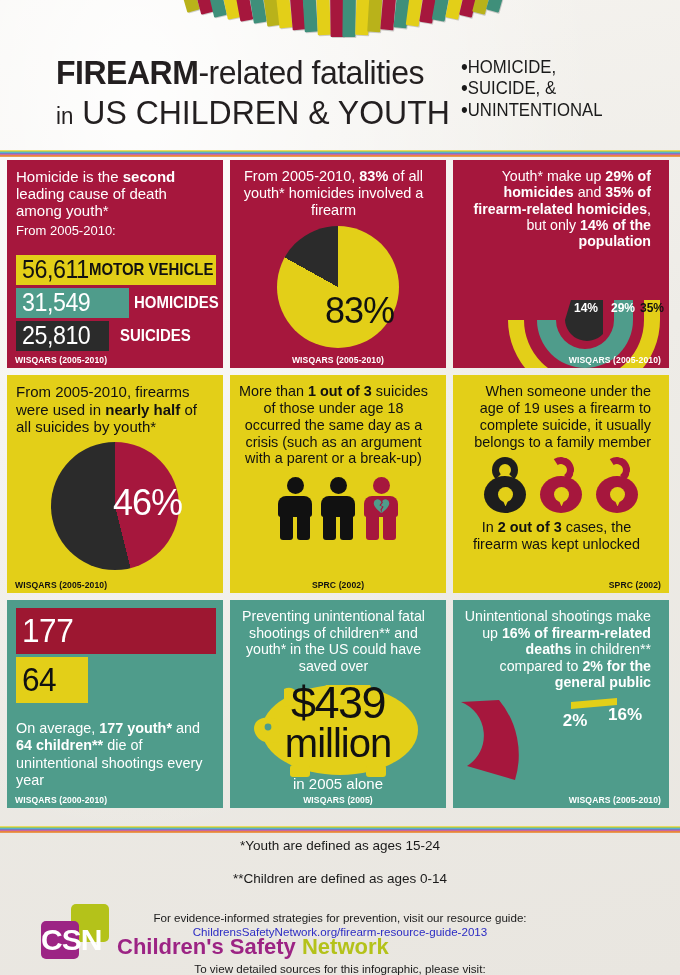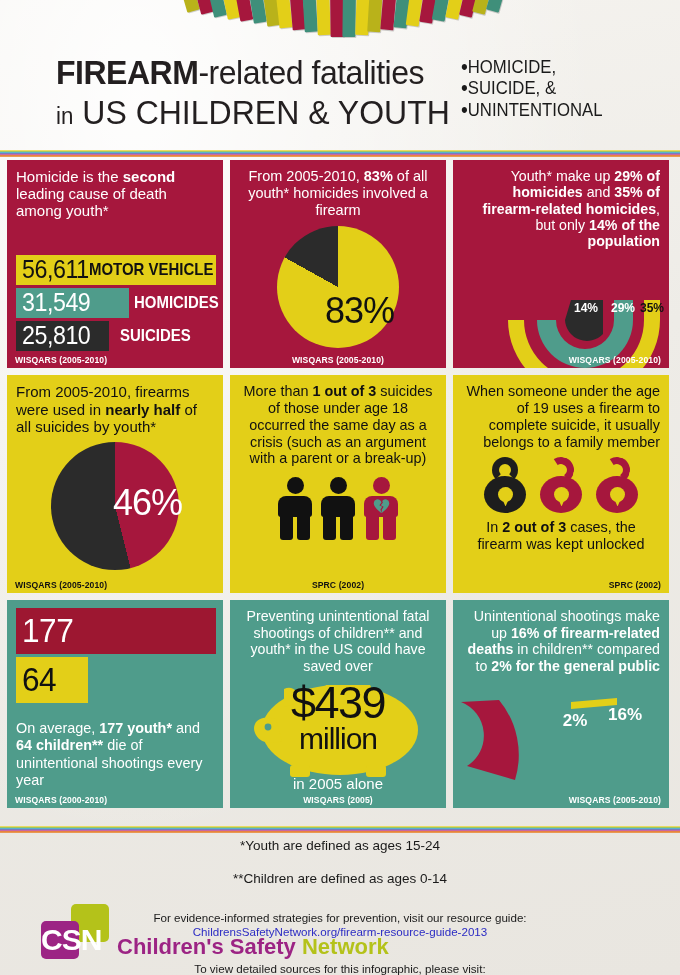--- a/index.html
+++ b/index.html
@@ -54,21 +54,21 @@
   .panel { position:relative; overflow:hidden; }
   .p-red   { background:#a6173d; color:#fff; }
   .p-yellow{ background:#e3cf18; color:#111; }
   .p-teal  { background:#4f9c8b; color:#fff; }
   .w1 { width:216px; }
   .w2 { width:216px; }
   .w3 { width:216px; }
   .h1 { height:208px; }
   .h2 { height:218px; }
   .h3 { height:208px; }
-  .ptext { padding:8px 9px 0 9px; font-size:14.2px; line-height:1.18; }
+  .ptext { padding:8px 18px 0 9px; font-size:14.2px; line-height:1.18; }
   .ptext b { font-weight:700; }
   .ctr { text-align:center; }
   .rt { text-align:right; }
   .src {
     position:absolute; bottom:3px; font-size:8.6px; font-weight:700;
     letter-spacing:.1px;
   }
   .src.l { left:8px; } .src.r { right:8px; } .src.c { left:0; width:100%; text-align:center; }
   
   .barline { position:relative; height:30px; margin:0 0 3px 0; }
@@ -185,20 +185,21 @@
     </div>
 
   <div class="grid">
 
     <div class="row">
 
       <div class="panel p-red w1 h1">
         <div class="ptext" style="font-size:15px;line-height:1.14">
           <span>Homicide is the </span><b>second</b><span> leading cause of death among youth*</span>
         </div>
+        <div class="ptext" style="padding-top:4px;font-size:13px">From 2005-2010:</div>
         <div style="position:absolute;left:9px;top:95px;width:200px">
           <div class="barline">
             <div class="bar" style="width:200px;background:#e3cf18">
               <span style="color:#111">56,611</span>
             </div>
             <div class="barlabel" style="left:73px;color:#111">MOTOR VEHICLE</div>
           </div>
           <div class="barline">
             <div class="bar" style="width:113px;background:#4f9c8b">
               <span style="color:#fff">31,549</span>
@@ -352,21 +353,21 @@
           <ellipse cx="102" cy="57" rx="78" ry="45" fill="#e3cf18"></ellipse>
           <path d="M38 46 C20 40 12 52 18 62 C22 70 34 72 44 68 Z" fill="#e3cf18"></path>
           <path d="M46 16 C54 12 62 18 60 30 L46 34 Z" fill="#e3cf18"></path>
           <rect x="52" y="92" width="20" height="12" rx="3" fill="#e3cf18"></rect>
           <rect x="128" y="92" width="20" height="12" rx="3" fill="#e3cf18"></rect>
           <path d="M88 12 h44 a4 4 0 0 1 0 5 h-44 a4 4 0 0 1 0 -5 z" fill="#e3cf18"></path>
           <circle cx="30" cy="54" r="3.4" fill="#4f9c8b"></circle>
         </svg>
         <div style="position:absolute;left:0;top:82px;width:216px;text-align:center;line-height:.92">
           <div style="font-size:45px;color:#111;letter-spacing:-1.5px">$439</div>
-          <div style="font-size:30px;color:#111;letter-spacing:-1px;margin-top:2px">million</div>
+          <div style="font-size:40px;color:#111;letter-spacing:-1px;margin-top:2px">million</div>
         </div>
         <div style="position:absolute;left:0;bottom:16px;width:216px;text-align:center;font-size:15px;color:#fff">in 2005 alone</div>
         <div class="src c">WISQARS (2005)</div>
       </div>
 
       <div class="panel p-teal w3 h3">
         <div class="ptext rt" style="font-size:14.2px;line-height:1.17">
           Unintentional shootings make up <b>16% of firearm-related deaths</b> in children** compared to <b>2% for the general public</b>
         </div>
         <svg width="216" height="110" viewBox="0 0 216 110" style="position:absolute;left:0;top:88px">

